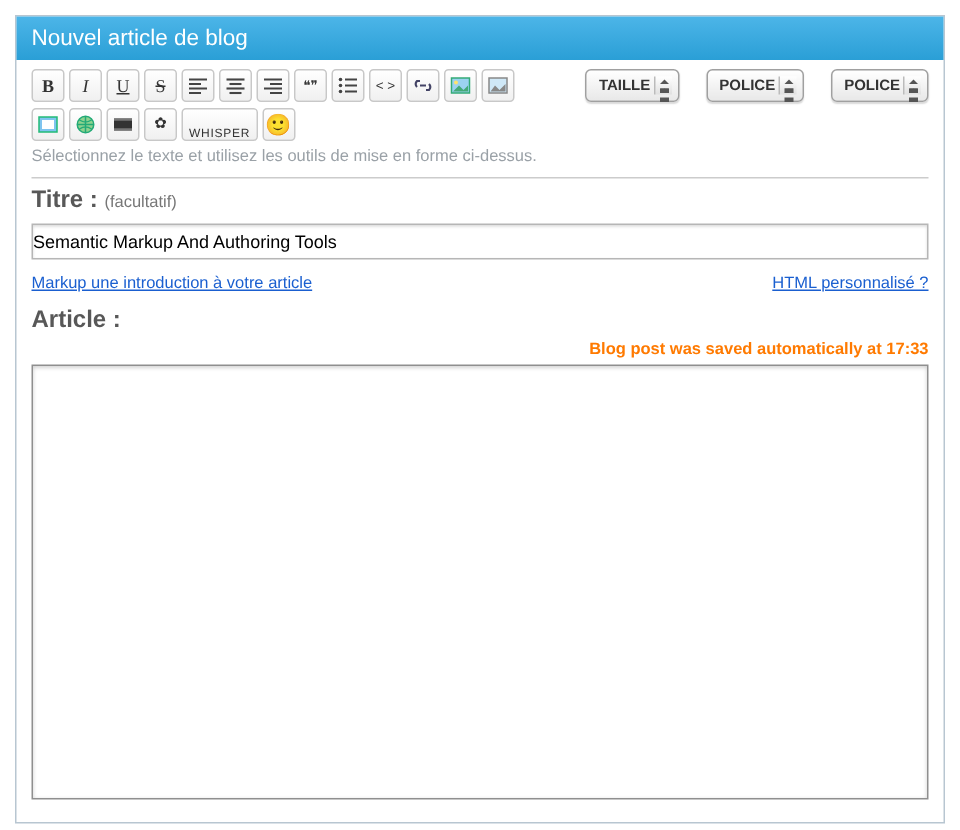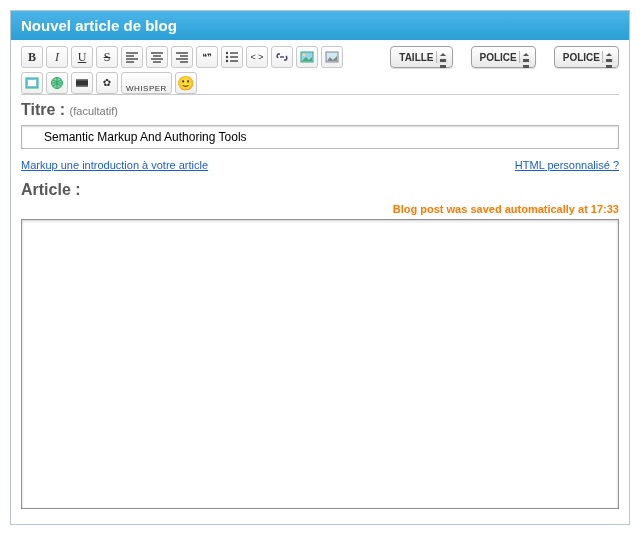--- a/index.html
+++ b/index.html
@@ -12,21 +12,21 @@
     color: #333;
   }
   .panel {
     width: 620px;
     border: 1px solid #b8c6d1;
   }
   .panel-header {
     background: linear-gradient(#4cb5e8, #2a9fd6);
     color: #fff;
     font-size: 15px;
-    font-weight: bold;
+    font-weight: normal;
     padding: 6px 10px;
   }
   .panel-body {
     padding: 6px 10px 12px 10px;
   }
   .toolbar-row {
     display: flex;
     flex-wrap: wrap;
     align-items: center;
     gap: 3px;
@@ -120,21 +120,21 @@
   }
   .section-title .hint {
     font-size: 11px;
     font-weight: normal;
     color: #777;
   }
   .title-input {
     width: 100%;
     height: 24px;
     border: 1px solid #b6b6b6;
-    padding: 2px 22px;
+    padding: 2px 0;
     font-size: 12px;
     margin: 4px 0 10px 0;
     box-shadow: inset 0 1px 2px rgba(0,0,0,0.15);
   }
   .links-row {
     display: flex;
     justify-content: space-between;
     font-size: 11px;
     padding-bottom: 6px;
   }
@@ -306,20 +306,21 @@
           <span class="mini" style="font-size:10px;">✿</span>
         </span>
       <span class="tbtn tbtn-wide">
           <span>WHISPER</span>
         </span>
       <span class="smiley">
           <span>🙂</span>
         </span>
     </div>
 
+    <div class="help-line">Sélectionnez le texte et utilisez les outils de mise en forme ci-dessus.</div>
 
     
     <div class="section-title">
       <span>Titre :</span>
       <span class="hint">(facultatif)</span>
     </div>
     <input type="text" class="title-input" value="Semantic Markup And Authoring Tools" style="">
 
     
     <div class="links-row">

